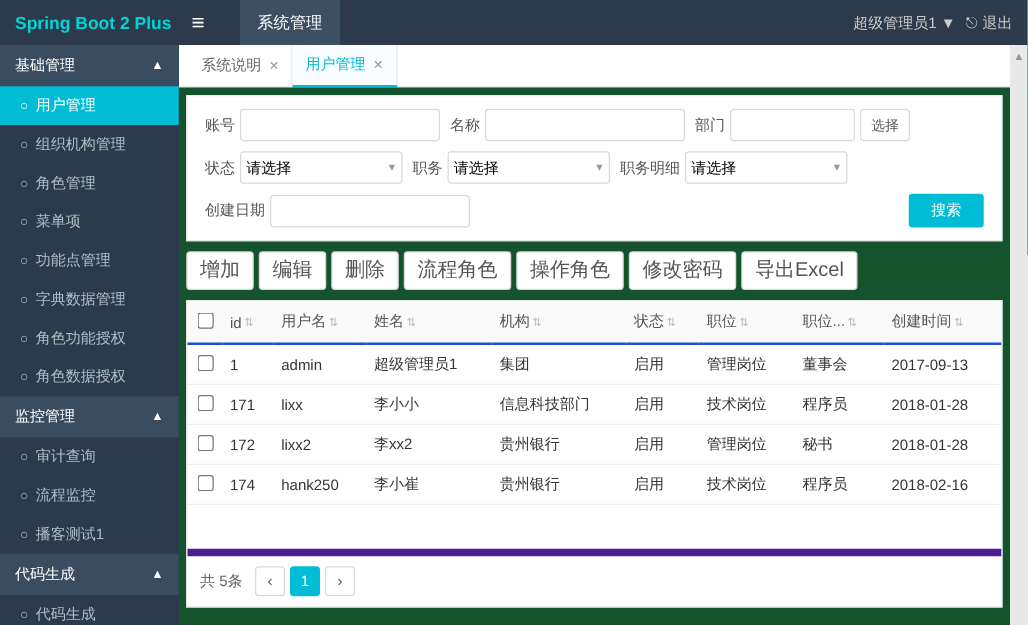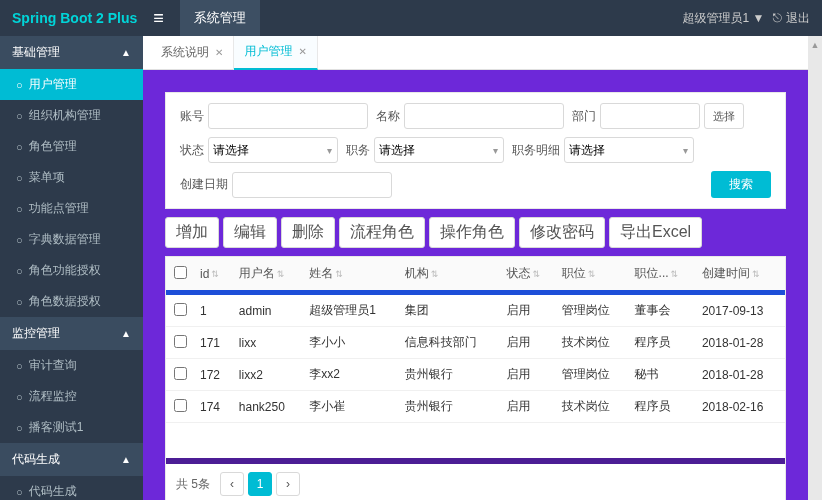--- a/index.html
+++ b/index.html
@@ -2,21 +2,21 @@
 <html><head>
   <meta charset="utf-8">
   <style>
     * { box-sizing: border-box; margin: 0; padding: 0; }
     body { font-family: "Microsoft YaHei", Arial, sans-serif; font-size: 12px; background: #f0f2f5; color: #333; height: 500px; overflow: hidden; display: flex; flex-direction: column; }
 
     
     .header { background: #2d3a4b; height: 36px; display: flex; align-items: center; padding: 0 12px; flex-shrink: 0; }
     .header-logo { color: #00d4d8; font-size: 14px; font-weight: bold; margin-right: 16px; }
     .header-menu-icon { color: #fff; font-size: 18px; margin-right: 16px; cursor: pointer; }
-    .header-title { background: #3d4f63; color: #fff; padding: 0 14px; height: 36px; line-height: 36px; font-size: 13px; }
+    .header-title { background: #3d4f63; color: #fff; padding: 0 14px; height: 36px; line-height: 36px; font-size: 13px; margin-left: 12px; }
     .header-right { margin-left: auto; display: flex; align-items: center; gap: 8px; }
     .header-user { color: #ccc; font-size: 12px; cursor: pointer; }
     .header-logout { color: #ccc; font-size: 12px; cursor: pointer; display: flex; align-items: center; gap: 4px; }
 
     
     .layout { display: flex; flex: 1; overflow: hidden; }
 
     
     .sidebar { width: 143px; background: #2d3a4b; overflow-y: auto; flex-shrink: 0; }
     .sidebar-section { }
@@ -29,21 +29,21 @@
     
     .main { flex: 1; display: flex; flex-direction: column; overflow: hidden; background: #f0f2f5; }
 
     
     .tabs { display: flex; align-items: center; background: #fff; border-bottom: 1px solid #e0e0e0; padding: 0 8px; height: 34px; flex-shrink: 0; }
     .tab { display: flex; align-items: center; gap: 4px; padding: 0 10px; height: 34px; border-right: 1px solid #e8e8e8; font-size: 12px; cursor: pointer; color: #666; }
     .tab.active { color: #00bcd4; border-bottom: 2px solid #00bcd4; background: #f9fdff; }
     .tab-close { color: #999; font-size: 10px; cursor: pointer; margin-left: 2px; }
 
     
-    .content { flex: 1; padding: 22px; overflow-y: auto; background: #6d28d9; }
+    .content { flex: 1; padding: 6px; overflow-y: auto; background: #14532d; }
 
     
     .search-form { background: #fff; padding: 10px 14px; margin-bottom: 8px; border: 1px solid #e8e8e8; }
     .form-row { display: flex; align-items: center; gap: 8px; margin-bottom: 8px; flex-wrap: wrap; }
     .form-row:last-child { margin-bottom: 0; }
     .form-label { color: #555; font-size: 12px; white-space: nowrap; }
     .form-input { border: 1px solid #d9d9d9; border-radius: 3px; height: 26px; padding: 0 6px; font-size: 12px; width: 160px; outline: none; }
     .form-select { border: 1px solid #d9d9d9; border-radius: 3px; height: 26px; padding: 0 4px; font-size: 12px; width: 130px; background: #fff; outline: none; appearance: none; -webkit-appearance: none; cursor: pointer; padding-right: 20px; position: relative; }
     .select-wrapper { position: relative; display: inline-block; }
     .select-wrapper::after { content: "▾"; position: absolute; right: 6px; top: 50%; transform: translateY(-50%); pointer-events: none; font-size: 10px; color: #999; }
@@ -51,21 +51,21 @@
     .search-btn { background: #00bcd4; color: #fff; border: none; border-radius: 3px; padding: 5px 18px; font-size: 12px; cursor: pointer; }
 
     
     .action-bar { display: flex; gap: 4px; margin-bottom: 8px; flex-wrap: wrap; }
     .action-btn { border: 1px solid #d9d9d9; background: #fff; border-radius: 3px; padding: 4px 10px; font-size: 16px; cursor: pointer; color: #555; }
 
     
     .table-container { background: #fff; border: 1px solid #e8e8e8; }
     table { width: 100%; border-collapse: collapse; font-size: 12px; }
     thead tr { background: #fafafa; }
-    th { padding: 8px 6px; text-align: left; border-bottom: 5px solid #1d4ed8; color: #555; font-weight: normal; white-space: nowrap; }
+    th { padding: 8px 6px; text-align: left; border-bottom: 2px solid #1d4ed8; color: #555; font-weight: normal; white-space: nowrap; }
     td { padding: 7px 6px; border-bottom: 1px solid #f0f0f0; color: #333; white-space: nowrap; }
     .th-sort { display: inline-flex; align-items: center; gap: 2px; cursor: pointer; }
     .sort-icon { color: #bbb; font-size: 9px; }
     .checkbox-cell { width: 28px; text-align: center; }
     input[type="checkbox"] { cursor: pointer; }
 
     
     .pagination { display: flex; align-items: center; gap: 4px; padding: 8px 10px; background: #fff; border-top: 6px solid #4c1d95; margin-top: 35px; }
     .page-info { color: #666; font-size: 12px; margin-right: 6px; }
     .page-btn { border: 1px solid #d9d9d9; background: #fff; border-radius: 3px; width: 24px; height: 24px; display: flex; align-items: center; justify-content: center; cursor: pointer; font-size: 12px; color: #555; }

